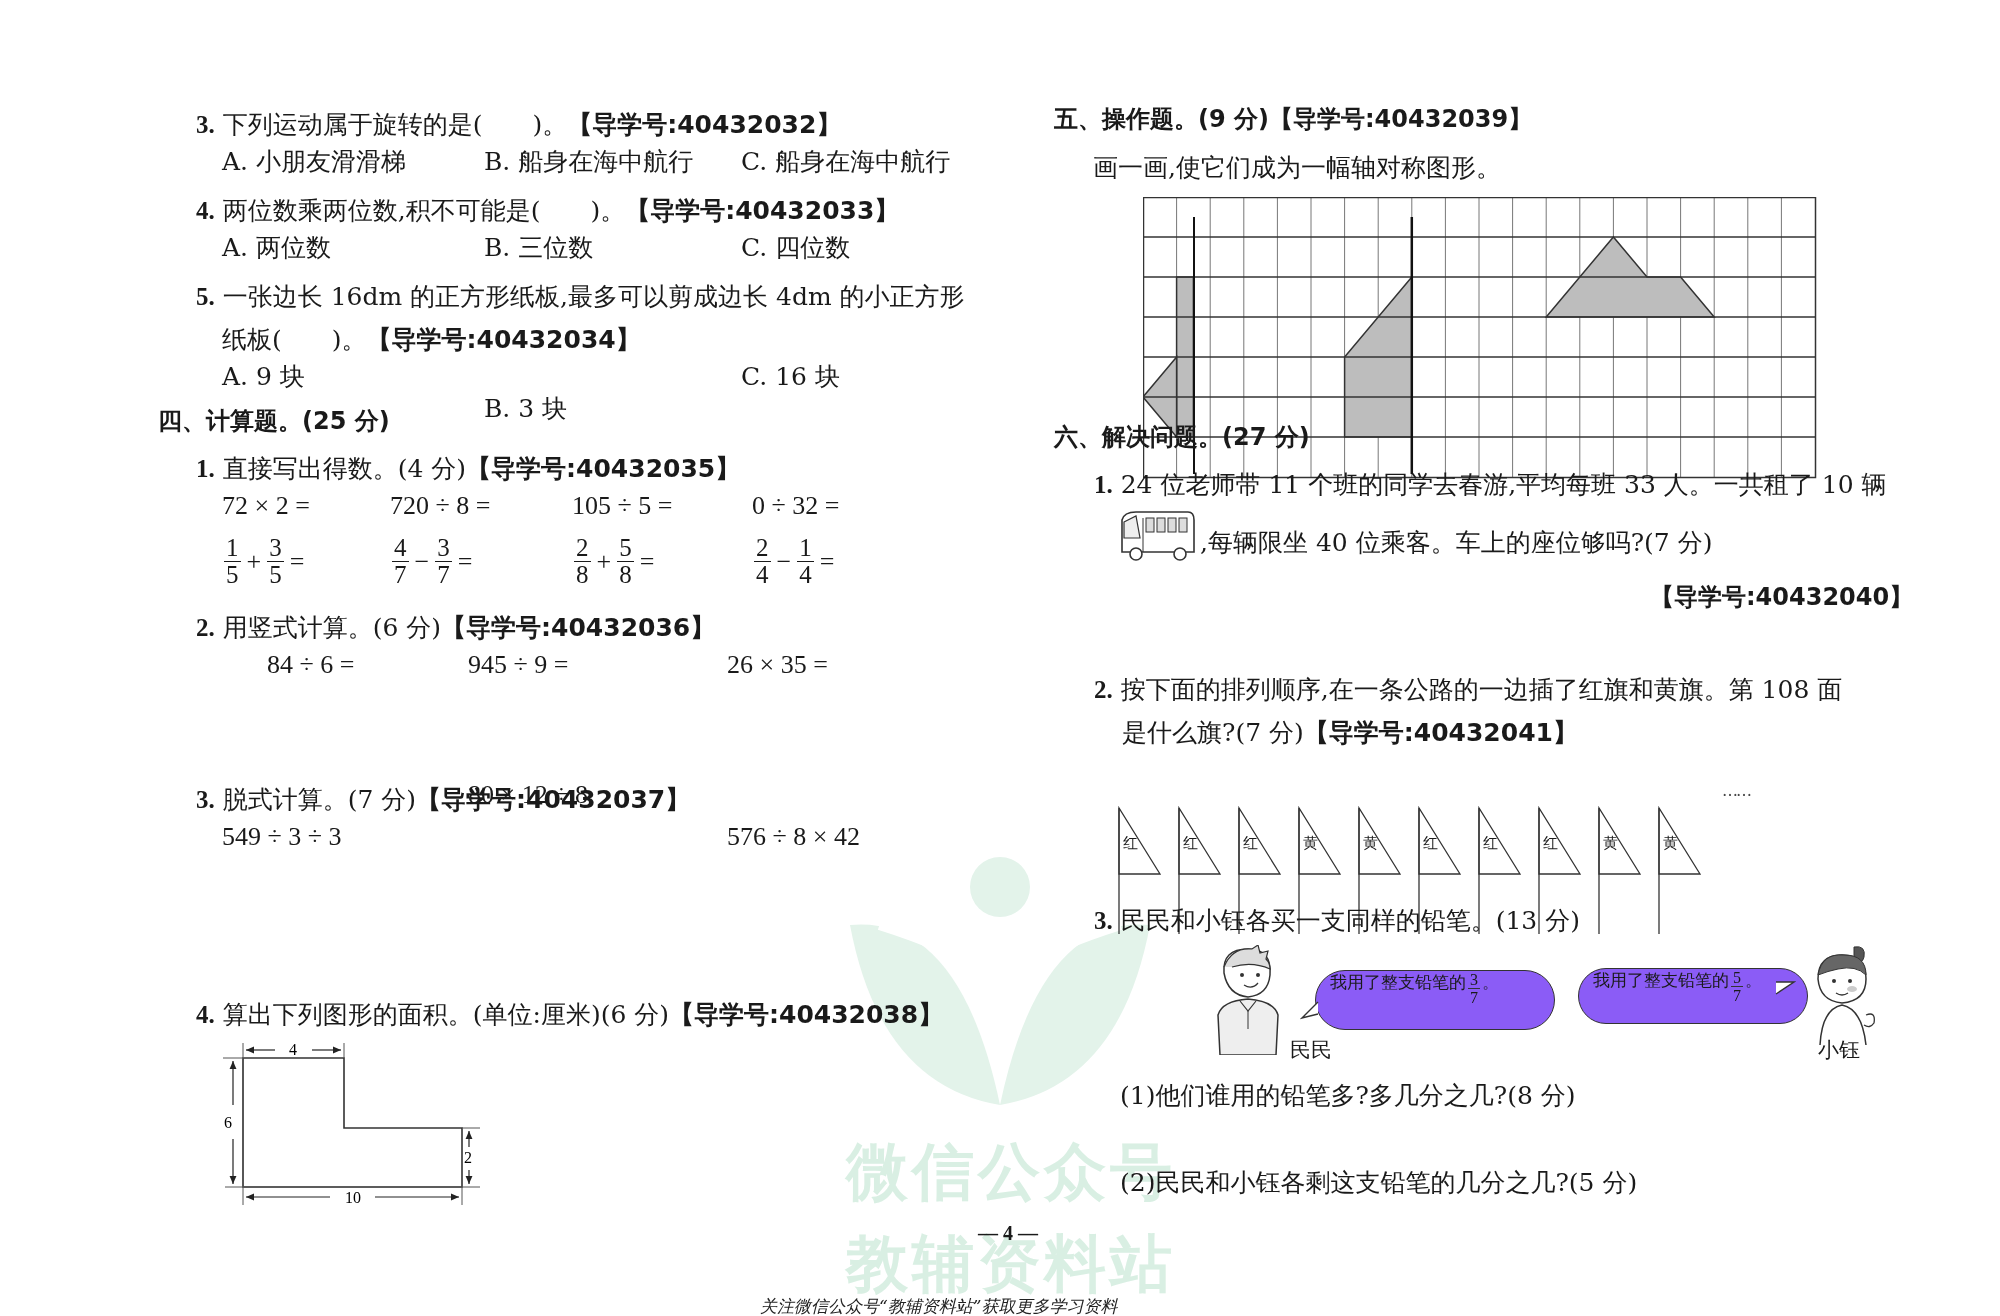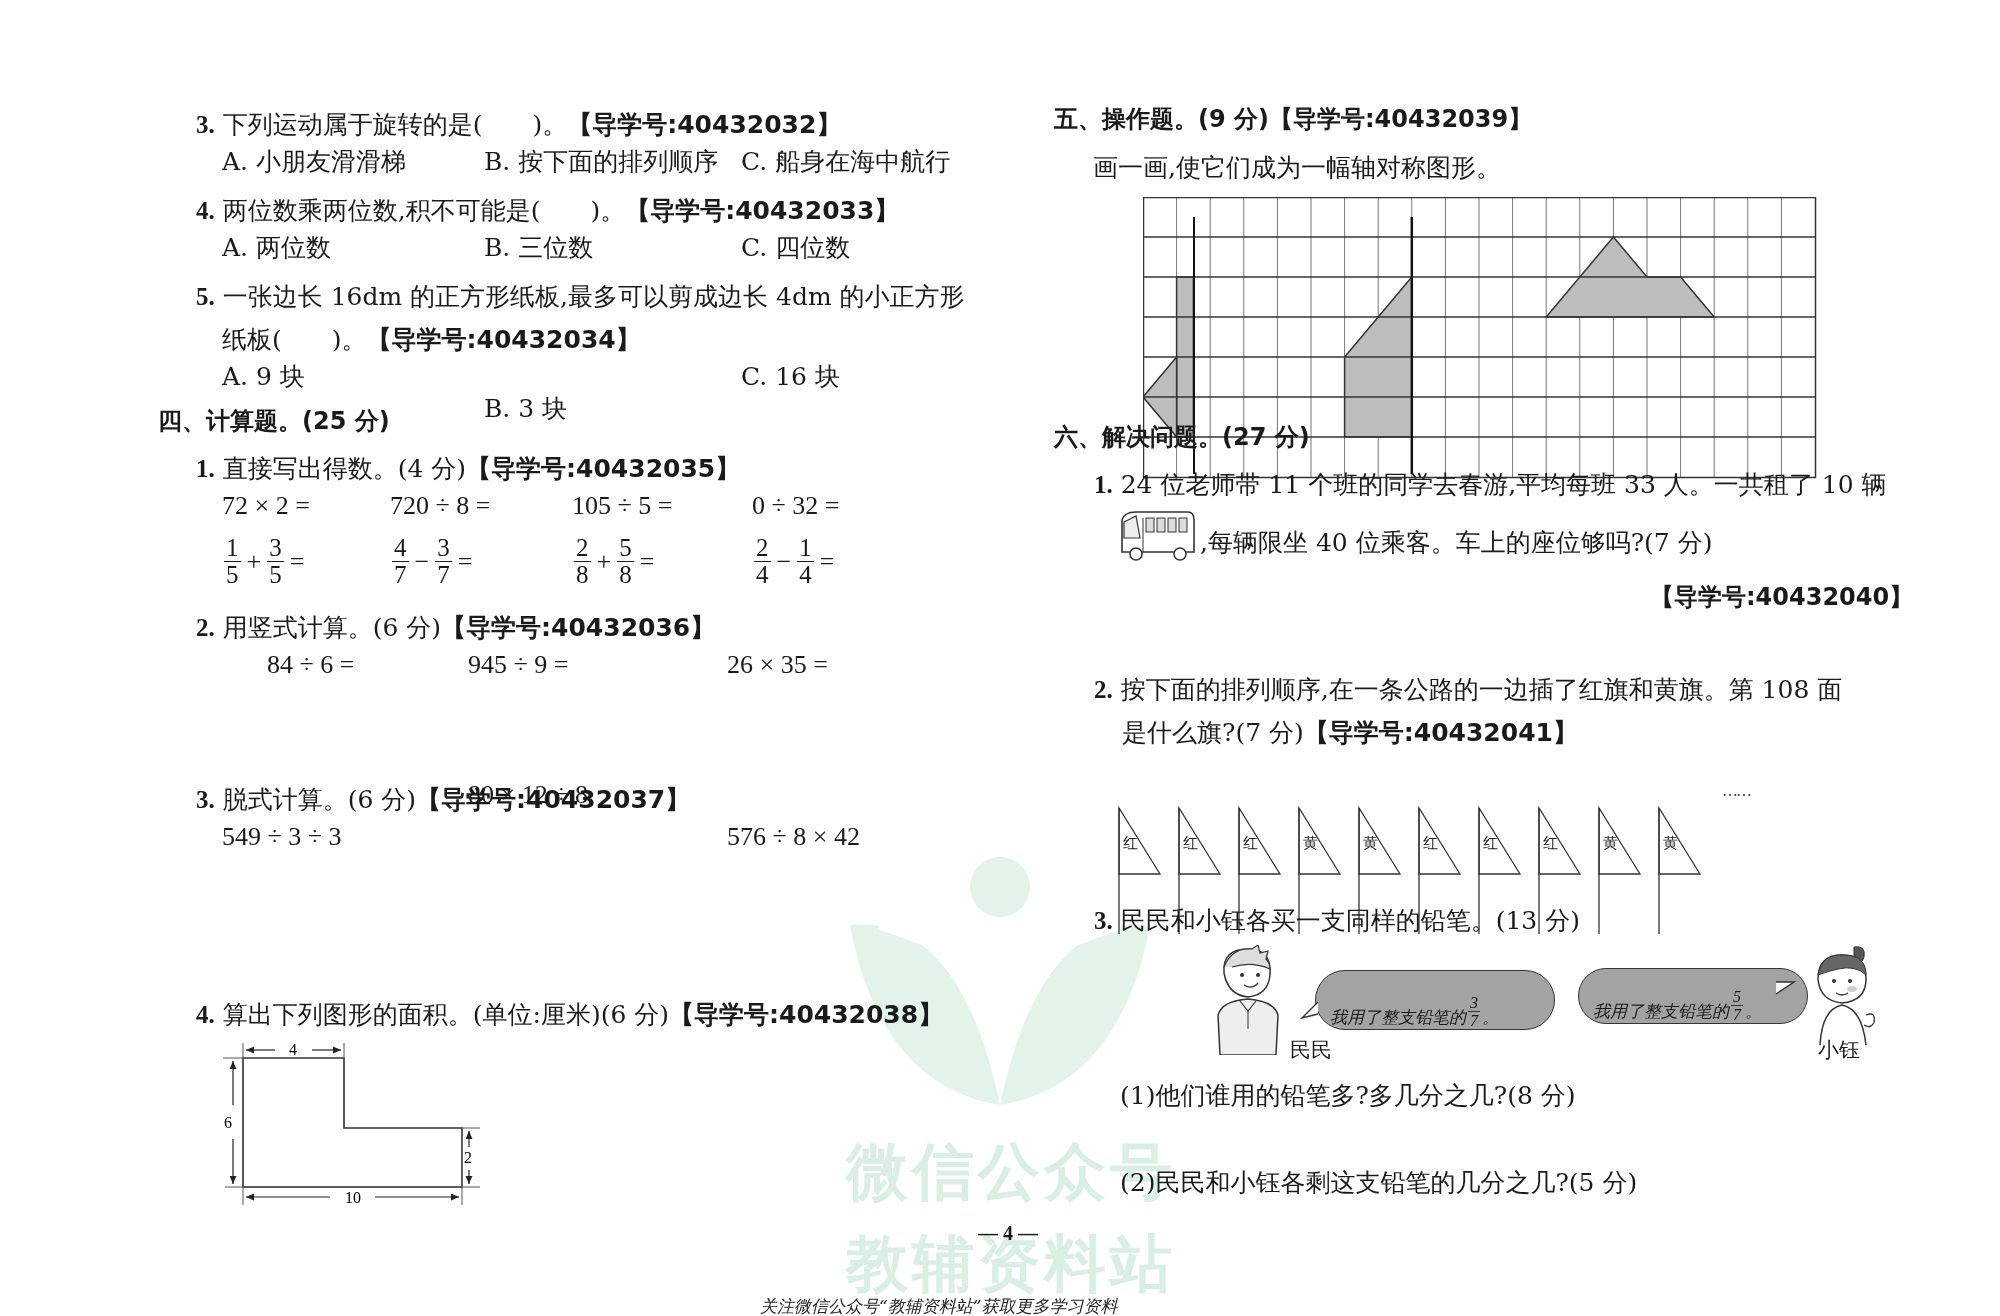--- a/index.html
+++ b/index.html
@@ -14,23 +14,23 @@
   .calc{font-family:"Liberation Serif","DejaVu Serif",serif;font-size:26px;line-height:30px;}
   .frac{display:inline-flex;flex-direction:column;align-items:center;vertical-align:middle;
         font-family:"Liberation Serif",serif;font-size:25px;line-height:26px;margin:0 2px;}
   .frac .n{border-bottom:1.5px solid #1a1a1a;padding:0 2px;}
   .fexpr{font-family:"Liberation Serif",serif;font-size:26px;display:flex;align-items:center;gap:4px;}
   .watermark{position:absolute;pointer-events:none;}
   .wm-text{position:absolute;font-family:"DejaVu Sans",sans-serif;font-weight:bold;
            font-size:62px;color:#d9efe3;letter-spacing:4px;white-space:nowrap;}
   .flag{position:absolute;width:60px;height:130px;}
   .flag-label{position:absolute;font-size:15px;left:5px;top:28px;font-family:"DejaVu Sans",sans-serif;}
-  .bubble{position:absolute;border:1.5px solid #333;border-radius:30px;background:#a3a3a3;
-          font-size:17px;display:flex;align-items:flex-end;padding:0 14px;
-          font-family:"DejaVu Sans",sans-serif;font-style:italic;}
+  .bubble{position:absolute;border:1.5px solid #333;border-radius:30px;background:#8b5cf6;
+          font-size:17px;display:flex;align-items:flex-start;padding:0 14px;
+          font-family:"DejaVu Sans",sans-serif;}
   .bubble .frac{font-size:16px;line-height:17px;}
   .bubble .frac .n{border-bottom:1px solid #333;}
   .small-label{position:absolute;font-size:21px;font-family:"DejaVu Sans",sans-serif;}
   .footer{position:absolute;font-family:"DejaVu Serif",serif;font-style:italic;font-size:17px;color:#222;}
 </style>
 </head>
 <body>
 
 <div class="watermark" style="left:840px;top:855px;width:330px;height:270px;">
   <svg width="330" height="270" viewBox="0 0 330 270">
@@ -41,21 +41,21 @@
   </svg>
 </div>
 <div class="wm-text" style="left:846px;top:1130px;">微信公众号</div>
 <div class="wm-text" style="left:846px;top:1222px;">教辅资料站</div>
 
 <div class="abs line" style="left:196px;top:104px;">
   <span class="num">3.</span>
   <span>下列运动属于旋转的是(　　)。</span><span class="gx">【导学号:40432032】</span>
 </div>
 <div class="abs opt" style="left:222px;top:147px;">A. 小朋友滑滑梯</div>
-<div class="abs opt" style="left:484px;top:147px;">B. 按下面的排列顺序</div>
+<div class="abs opt" style="left:484px;top:147px;">B. 船身在海中航行</div>
 <div class="abs opt" style="left:741px;top:147px;">C. 船身在海中航行</div>
 
 <div class="abs line" style="left:196px;top:190px;">
   <span class="num">4.</span>
   <span>两位数乘两位数,积不可能是(　　)。</span><span class="gx">【导学号:40432033】</span>
 </div>
 <div class="abs opt" style="left:222px;top:233px;">A. 两位数</div>
 <div class="abs opt" style="left:484px;top:233px;">B. 三位数</div>
 <div class="abs opt" style="left:741px;top:233px;">C. 四位数</div>
 
@@ -133,21 +133,21 @@
 <div class="abs line" style="left:196px;top:607px;">
   <span class="num">2.</span>
   <span>用竖式计算。(6 分)</span><span class="gx">【导学号:40432036】</span>
 </div>
 <div class="abs calc" style="left:222px;top:650px;margin-left:45px;">84 ÷ 6 =</div>
 <div class="abs calc" style="left:468px;top:650px;">945 ÷ 9 =</div>
 <div class="abs calc" style="left:727px;top:650px;">26 × 35 =</div>
 
 <div class="abs line" style="left:196px;top:779px;">
   <span class="num">3.</span>
-  <span>脱式计算。(6 分)</span><span class="gx">【导学号:40432037】</span>
+  <span>脱式计算。(7 分)</span><span class="gx">【导学号:40432037】</span>
 </div>
 <div class="abs calc" style="left:222px;top:822px;">549 ÷ 3 ÷ 3</div>
 <div class="abs calc" style="left:468px;top:780px;">80 × 12 ÷ 8</div>
 <div class="abs calc" style="left:727px;top:822px;">576 ÷ 8 × 42</div>
 
 <div class="abs line" style="left:196px;top:994px;">
   <span class="num">4.</span>
   <span>算出下列图形的面积。(单位:厘米)(6 分)</span><span class="gx">【导学号:40432038】</span>
 </div>
 

